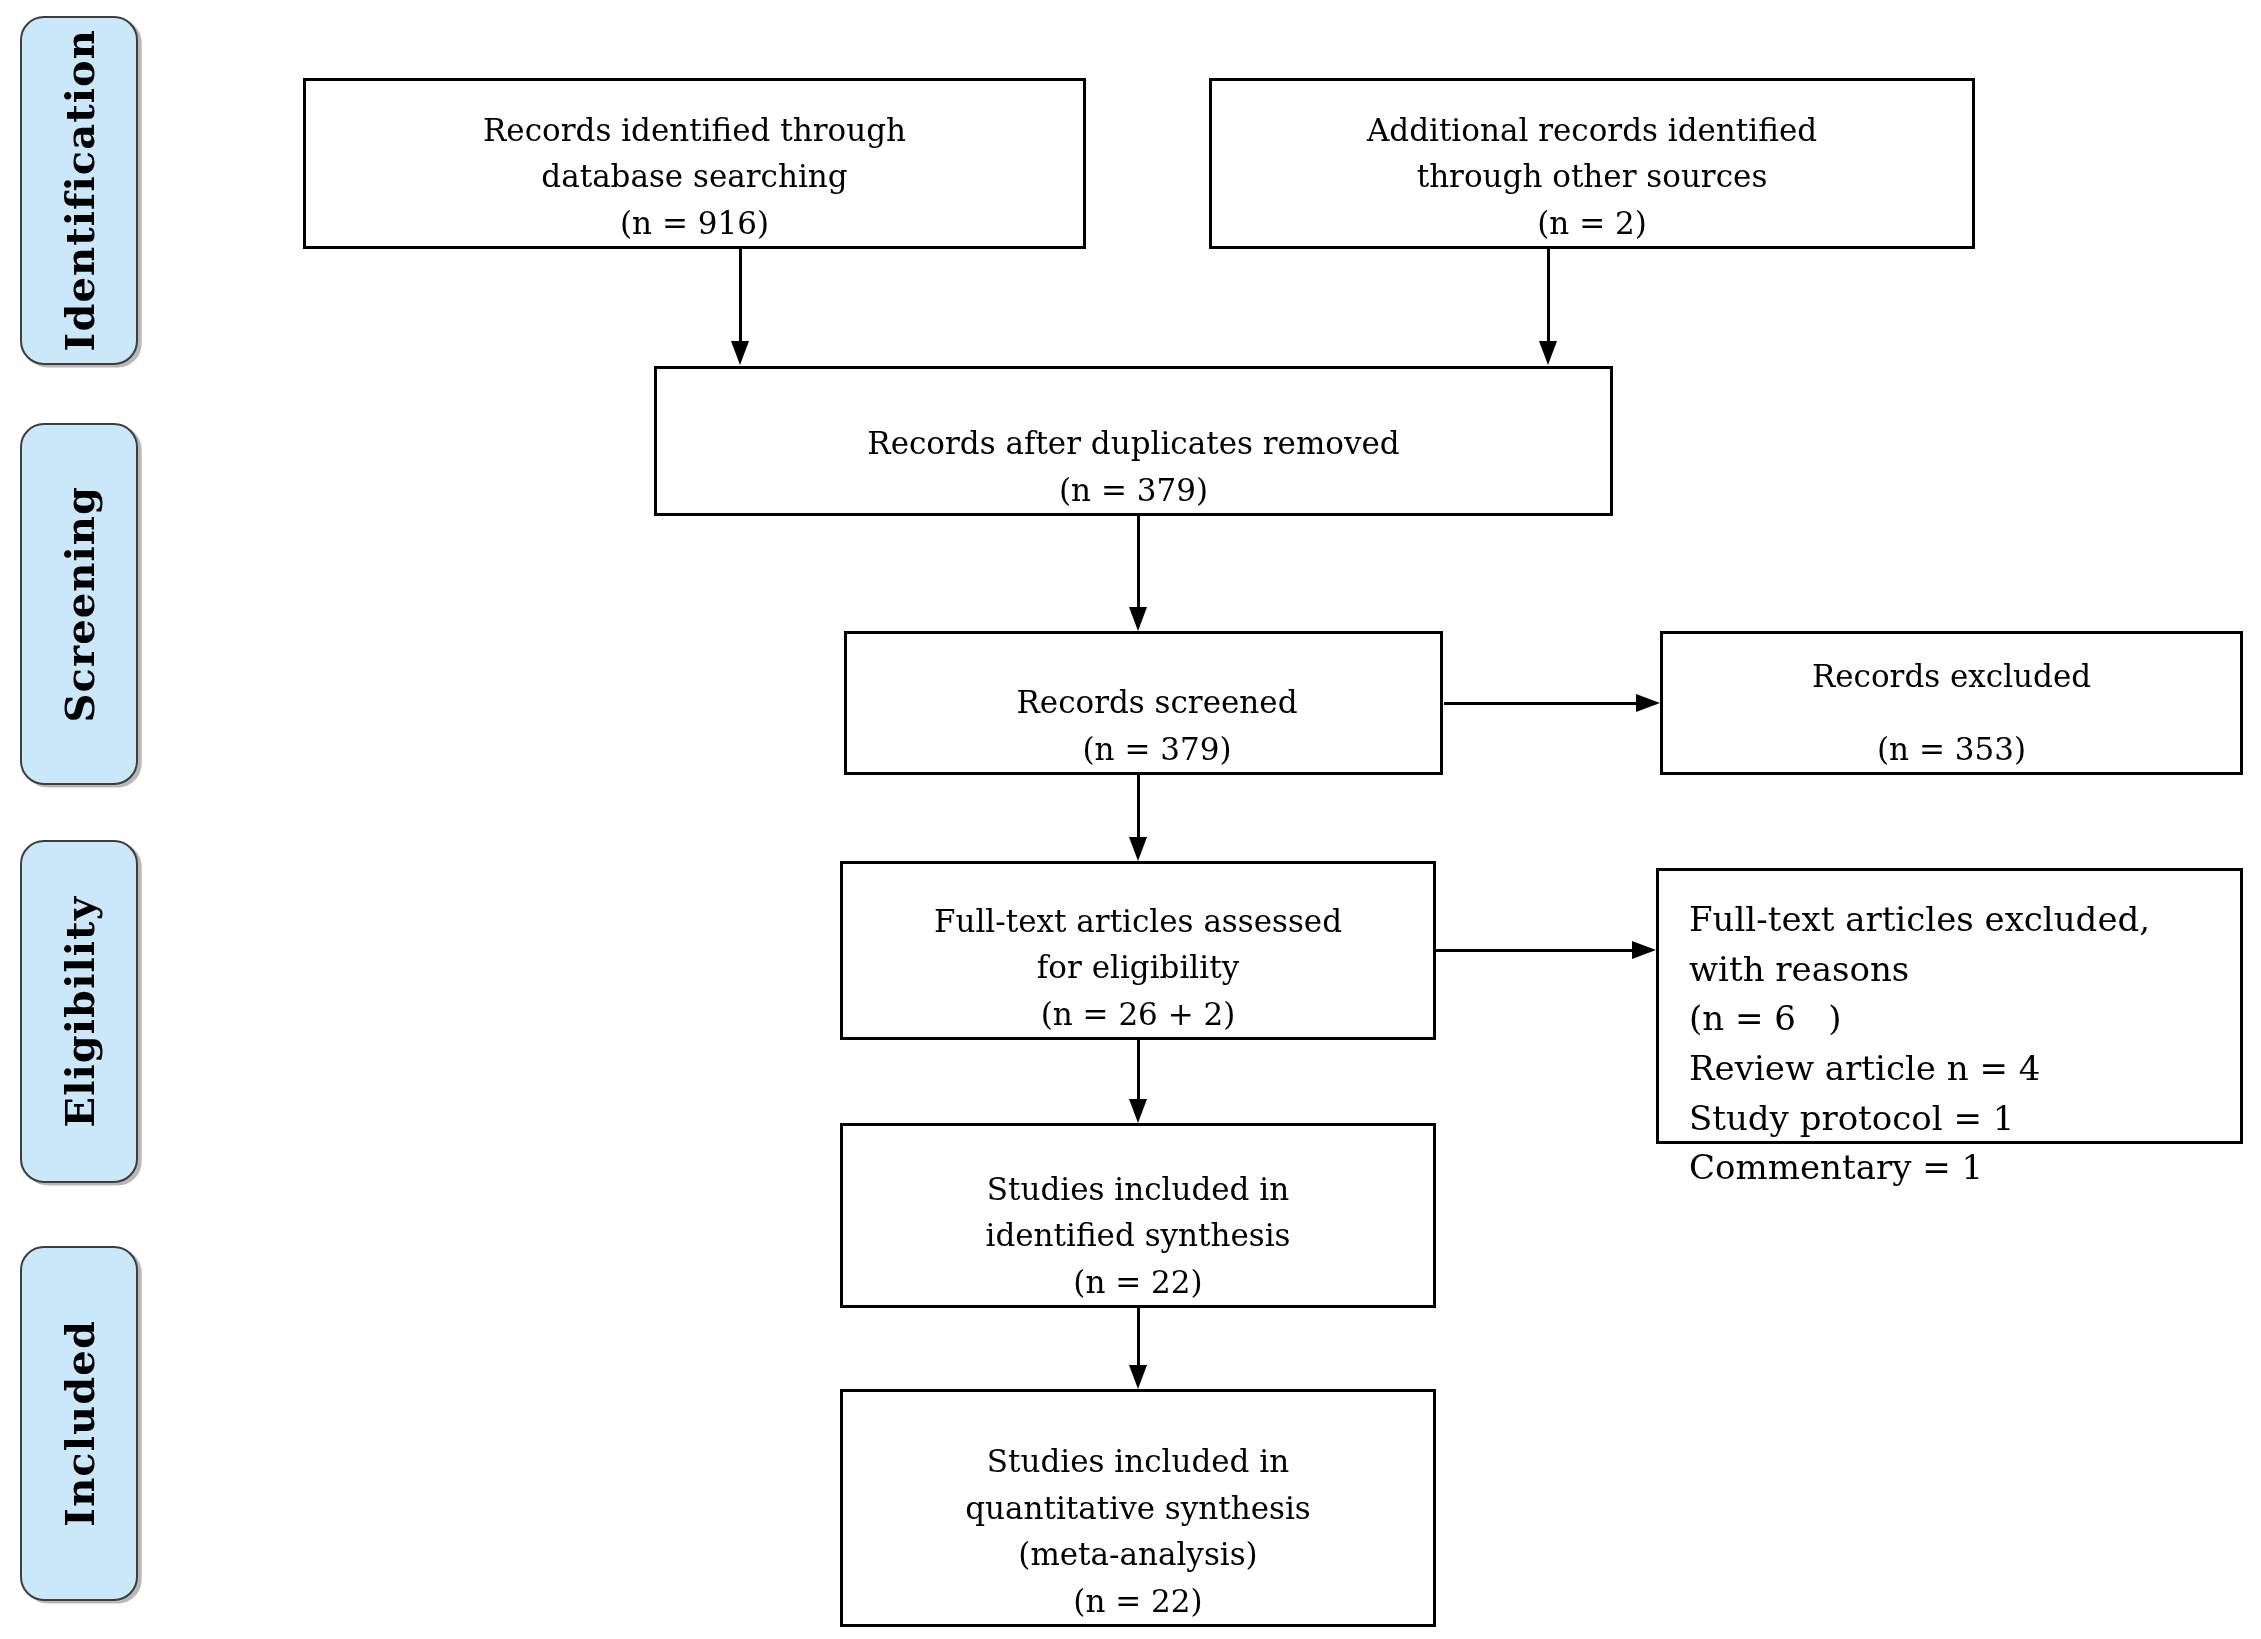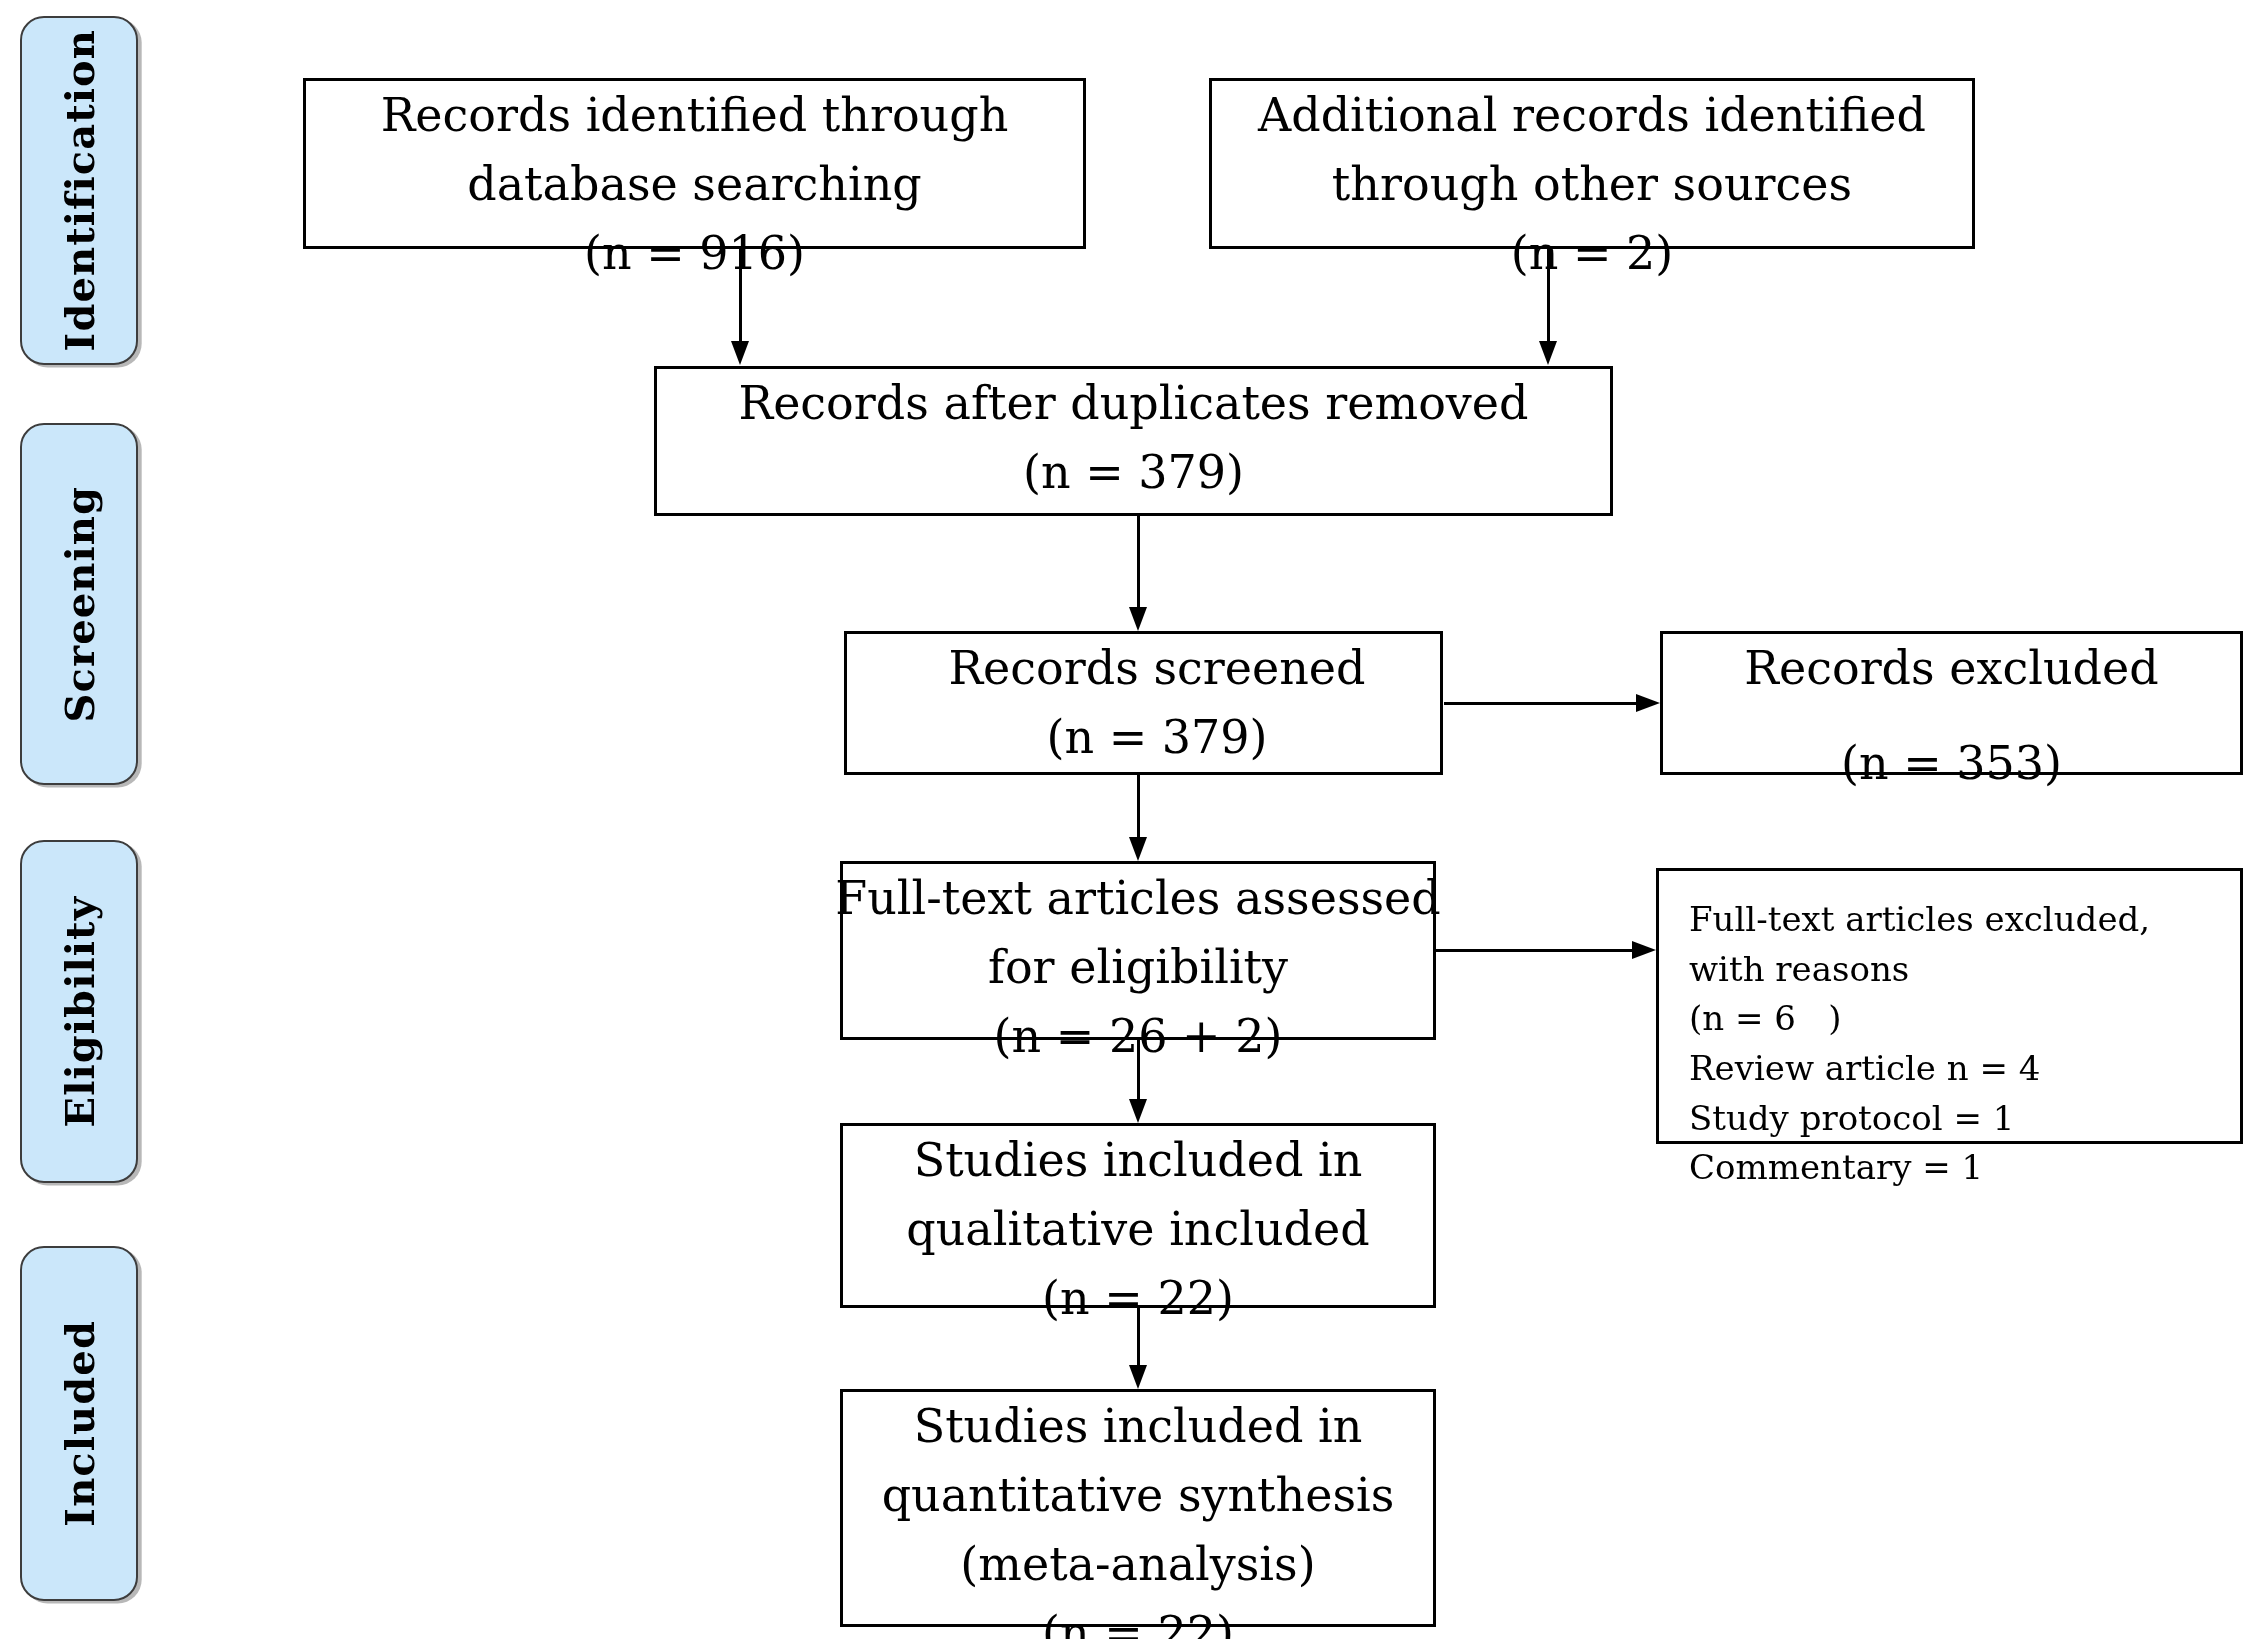--- a/index.html
+++ b/index.html
@@ -10,23 +10,23 @@
     font-family:"DejaVu Serif","Liberation Serif",serif;
     color:#000;
     overflow:hidden;
   }
   .box{
     position:absolute;
     background:#fff;
     border:3.7px solid #000;
     box-sizing:border-box;
     display:flex;flex-direction:column;
-    justify-content:flex-start;align-items:center;
+    justify-content:flex-end;align-items:center;
     text-align:center;
-    font-size:46px;line-height:1.5;
+    font-size:31px;line-height:1.5;
   }
   .box .bline{white-space:nowrap;}
   .box--left{
     justify-content:flex-start;align-items:flex-start;
     text-align:left;
     padding:24px 9.5px 10.6px 30px;
     font-size:34px;line-height:1.46;
   }
   .stage{
     position:absolute;left:20px;width:118px;
@@ -115,21 +115,21 @@
     <div class="bline">Full-text articles excluded,</div>
     <div class="bline">with reasons</div>
     <div class="bline">(n = 6&nbsp;&nbsp;&nbsp;)</div>
     <div class="bline">Review article n = 4</div>
     <div class="bline">Study protocol = 1</div>
     <div class="bline">Commentary = 1</div>
   </div>
 
   <div class="box" style="left:840px;top:1123px;width:596px;height:185px;">
     <div class="bline">Studies included in</div>
-    <div class="bline">qualitative included</div>
+    <div class="bline">identified synthesis</div>
     <div class="bline">(n = 22)</div>
   </div>
 
   <div class="box" style="left:840px;top:1389px;width:596px;height:238px;">
     <div class="bline">Studies included in</div>
     <div class="bline">quantitative synthesis</div>
     <div class="bline">(meta-analysis)</div>
     <div class="bline">(n = 22)</div>
   </div>
 

